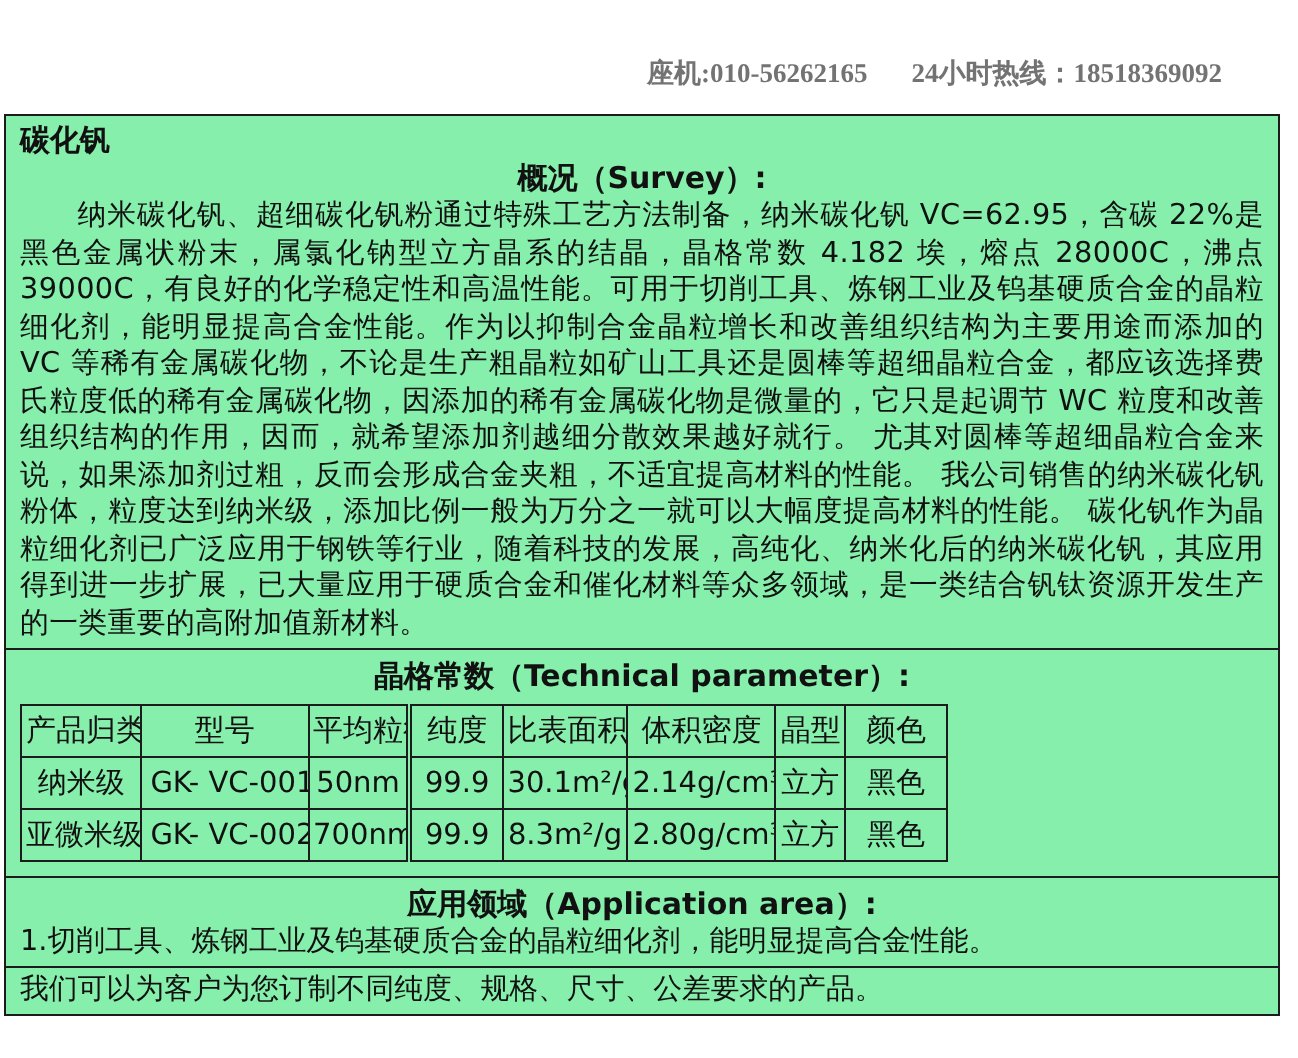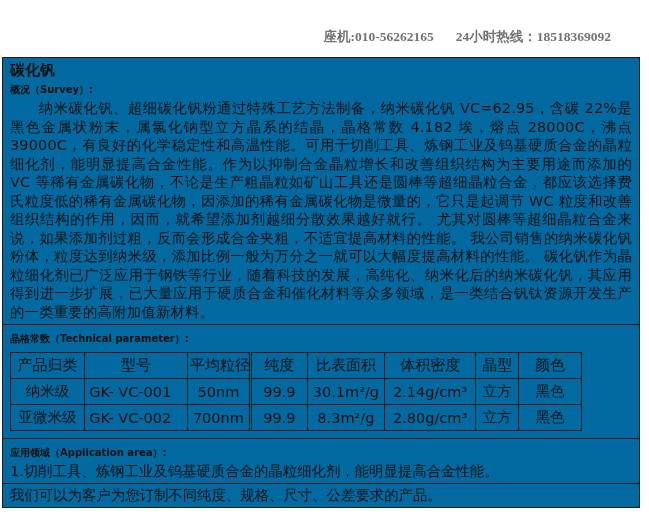--- a/index.html
+++ b/index.html
@@ -9,33 +9,33 @@
     font-family:"DejaVu Sans", sans-serif; color:#111111;
   }
   .contact {
     position:absolute; top:28px; right:38px;
     font-family:"Liberation Serif", serif; font-weight:bold;
     font-size:13.5px; color:#737373; white-space:nowrap;
   }
   .contact .landline { margin-right:22px; }
   .doc {
     position:absolute; left:2px; top:57px; width:638px;
-    border:1px solid #1c1c1c; background:#0369a1;
+    border:1px solid #1c1c1c; background:#86efac;
   }
   .sec { border-bottom:1px solid #1c1c1c; padding:3px 7px 3px 7px; }
   .sec:last-child { border-bottom:none; }
   .doc-title { font-size:15px; font-weight:700; line-height:19px; }
-  .sec-heading { font-size:10px; font-weight:700; line-height:19px; }
+  .sec-heading { font-size:15px; font-weight:700; line-height:19px;text-align:center; }
   .survey-body {
     font-size:14.4px; line-height:18.5px; text-align:justify;
     text-indent:2em; letter-spacing:0.2px;
   }
   .sec-tech { padding:4px 7px 7px 7px; }
   .spec-table {
-    border-collapse:collapse; width:572px; margin-top:4px;
+    border-collapse:collapse; width:464px; margin-top:4px;
     table-layout:fixed; font-size:14.5px;
   }
   .spec-table th, .spec-table td {
     border:1px solid #1c1c1c; text-align:center; vertical-align:middle;
     height:26px; padding:1px 2px; font-weight:400; overflow:hidden; white-space:nowrap;
   }
   .spec-table th { font-size:15px; }
   .spec-table .c4 { border-left:3px double #1c1c1c; }
   .spec-table .model-cell { text-align:left; padding-left:4px; }
   .col-cat{width:13%;} .col-model{width:18%;} .col-size{width:11%;} .col-purity{width:10%;}

